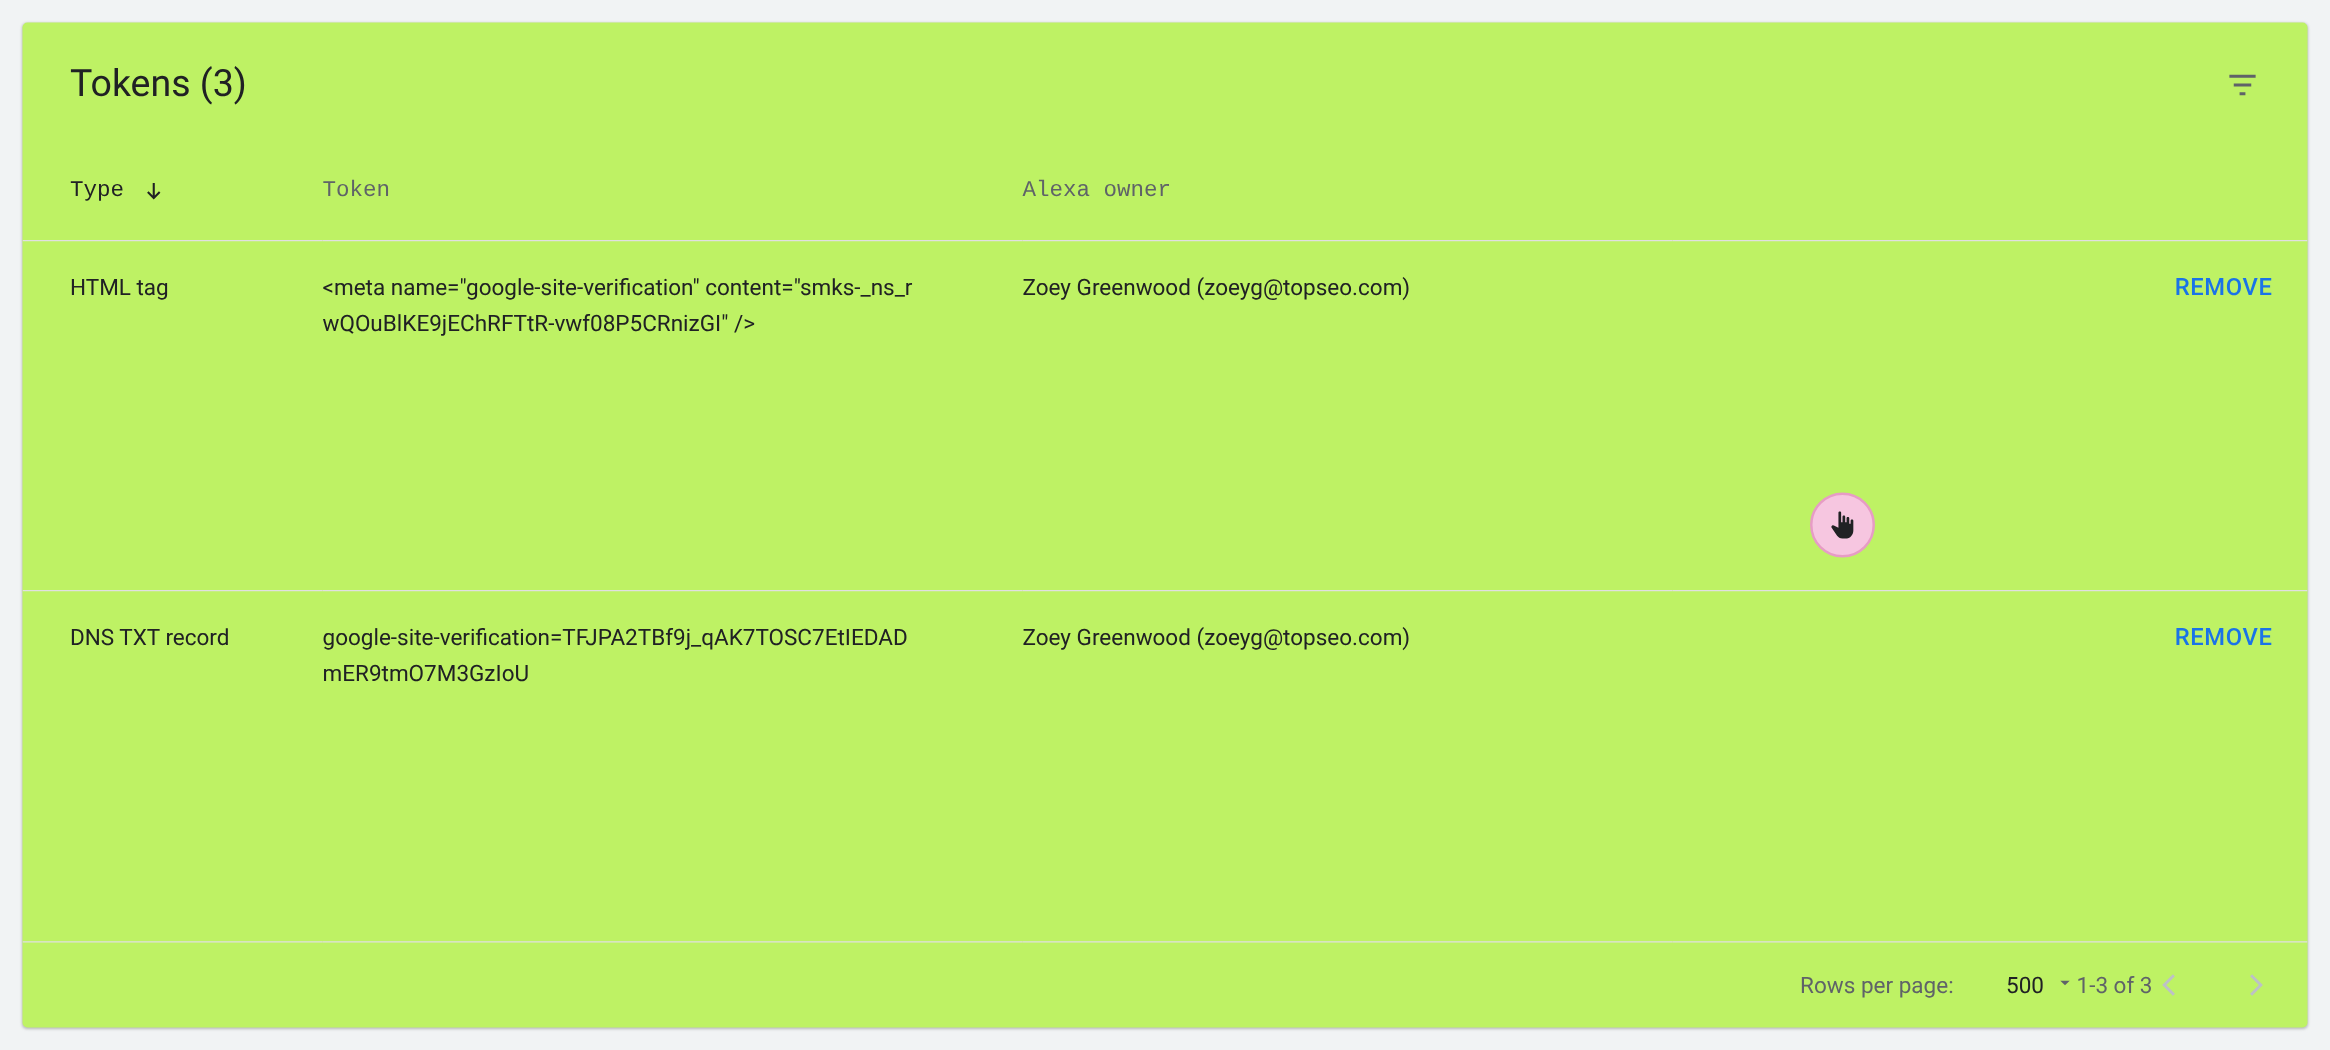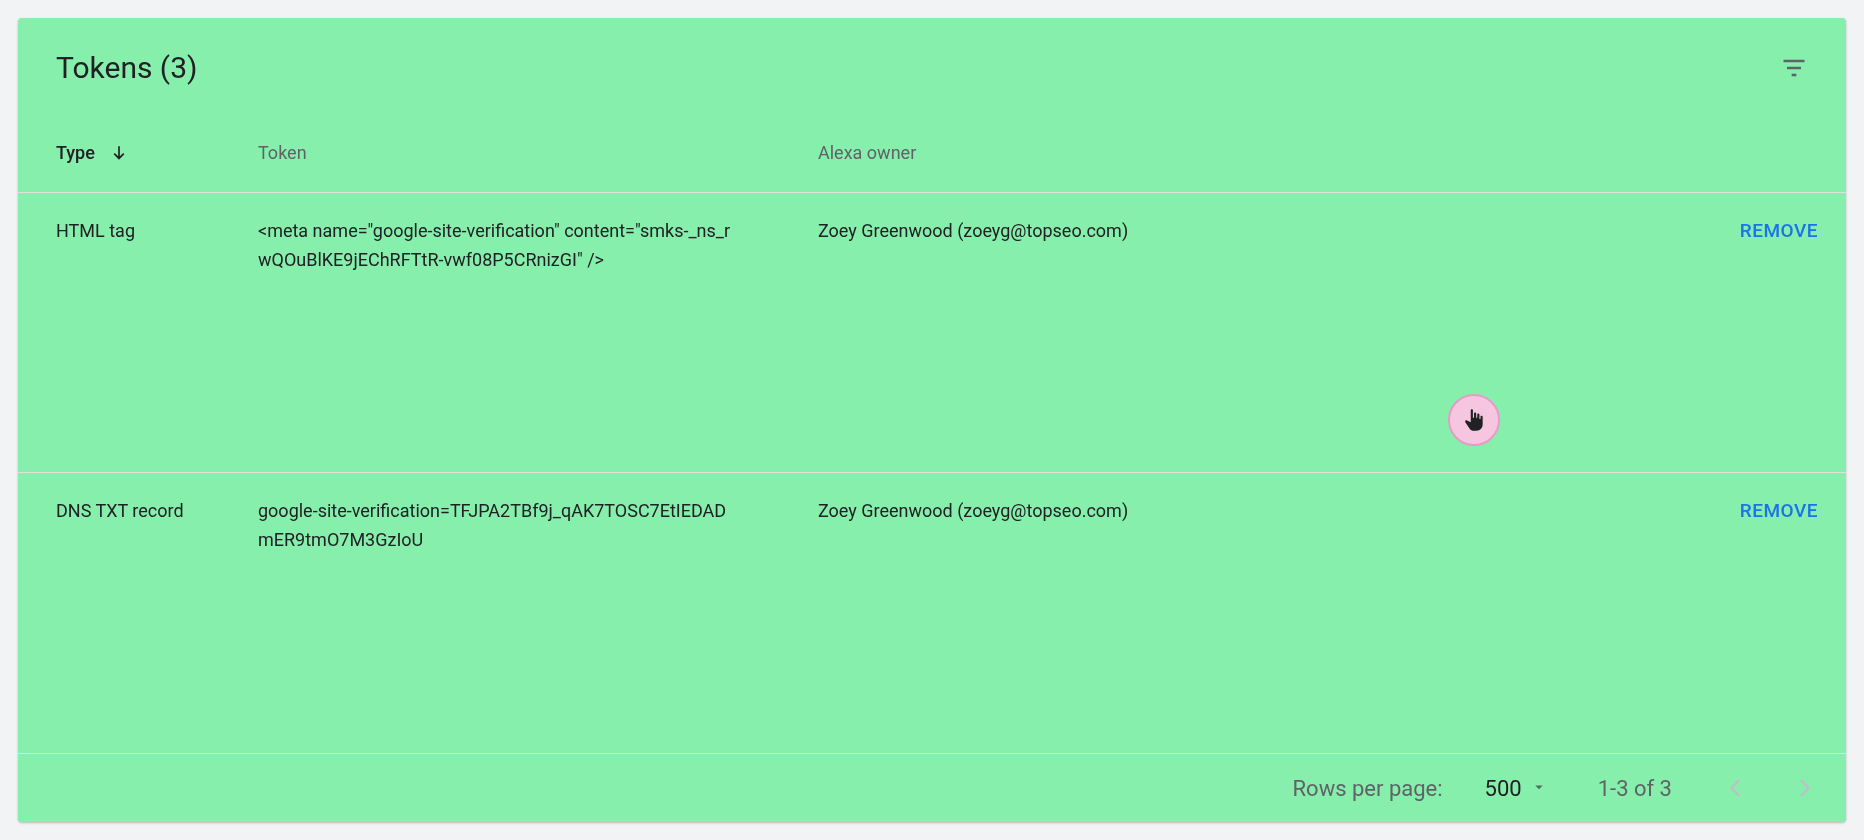--- a/index.html
+++ b/index.html
@@ -5,21 +5,21 @@
   * { box-sizing: border-box; margin: 0; padding: 0; }
   body {
     font-family: 'Google Sans', Roboto, Arial, sans-serif;
     background: #f1f3f4;
     width: 1864px;
     height: 840px;
     padding: 18px;
     position: relative;
   }
   .card {
-    background: #86efac;
+    background: #bef264;
     border-radius: 4px;
     box-shadow: 0 1px 2px rgba(0,0,0,0.15), 0 1px 3px rgba(0,0,0,0.1);
     width: 100%;
     height: 100%;
     display: flex;
     flex-direction: column;
     overflow: hidden;
   }
   .card-header {
     display: flex;
@@ -50,20 +50,21 @@
     font-size: 18px;
     line-height: 1.6;
     vertical-align: top;
   }
   .table thead th {
     color: #5f6368;
     font-weight: 400;
     border-bottom: 1px solid #e0e0e0;
     padding-top: 30px;
     padding-bottom: 24px;
+    font-family: Liberation Mono, monospace;
   }
   .table tbody tr {
     border-bottom: 1px solid #e0e0e0;
   }
   .table tbody td {
     color: #202124;
     padding-top: 24px;
     padding-bottom: 24px;
   }
   .col-type { width: 240px; padding-left: 38px !important; }
@@ -90,24 +91,23 @@
     font-weight: 500;
     font-size: 19px;
     letter-spacing: 0.5px;
     cursor: pointer;
     font-family: inherit;
   }
   .pagination {
     display: flex;
     align-items: center;
     justify-content: flex-end;
-    gap: 50px;
     padding: 20px 28px;
     color: #5f6368;
-    font-size: 22px;
+    font-size: 18px;
   }
   .rows-group { display: flex; align-items: center; gap: 32px; }
   .rows-select {
     display: inline-flex;
     align-items: center;
     gap: 8px;
     color: #202124;
     cursor: pointer;
     margin-left: 10px;
   }

